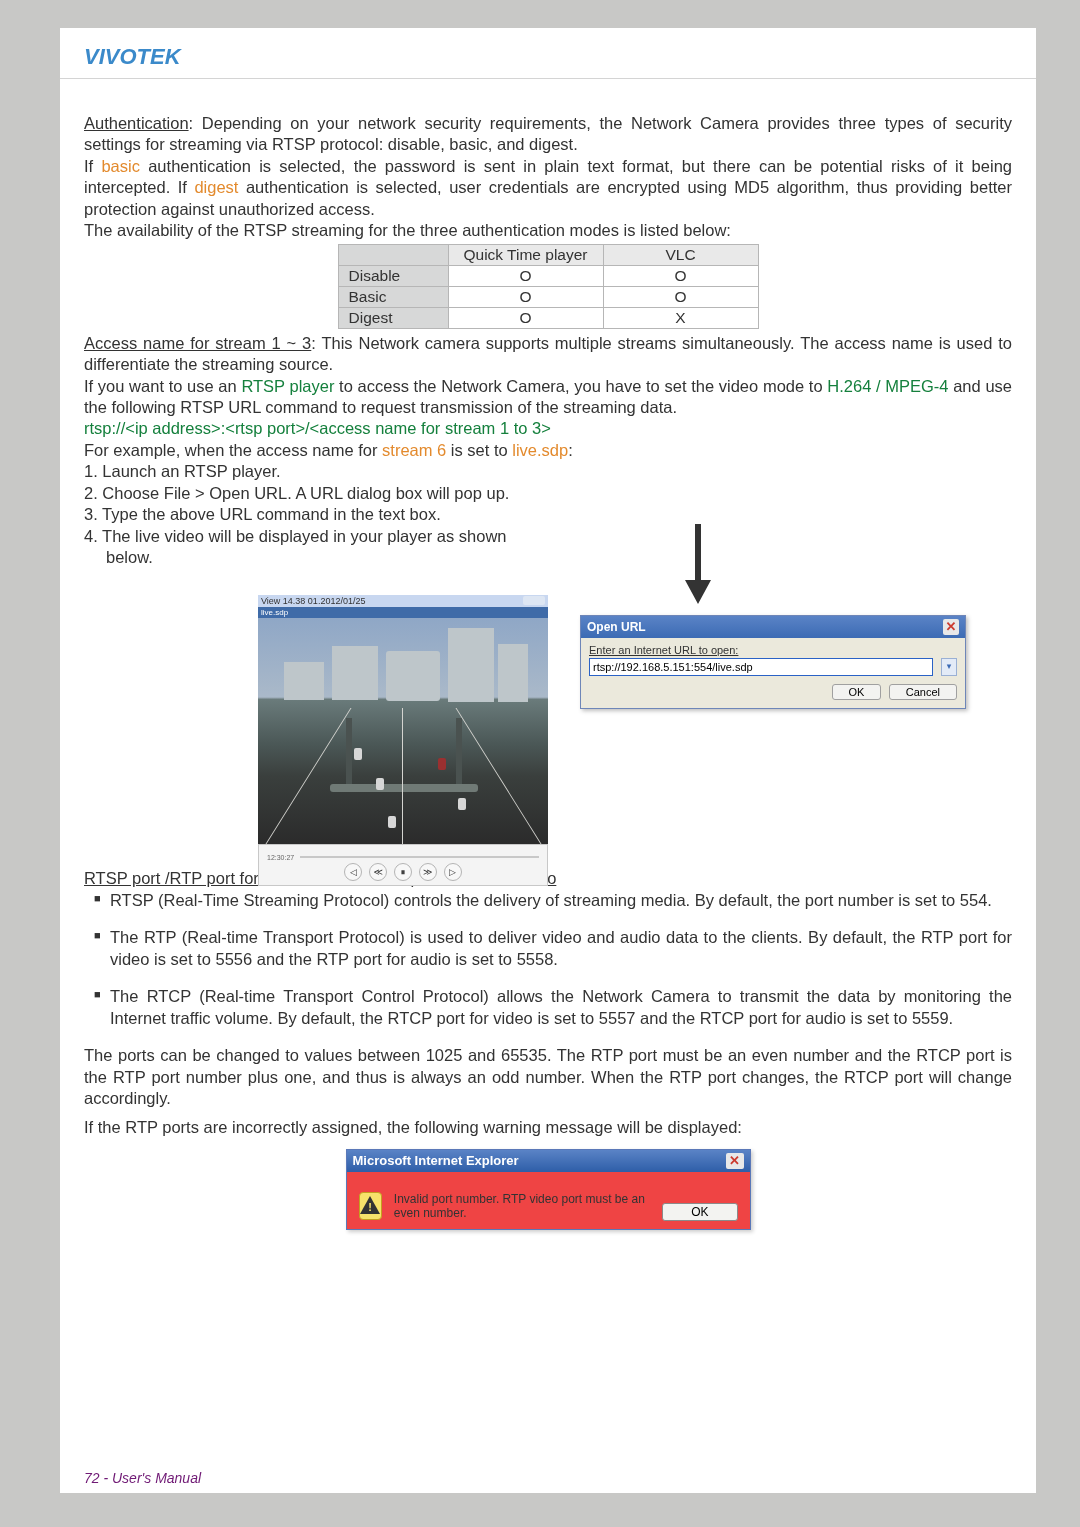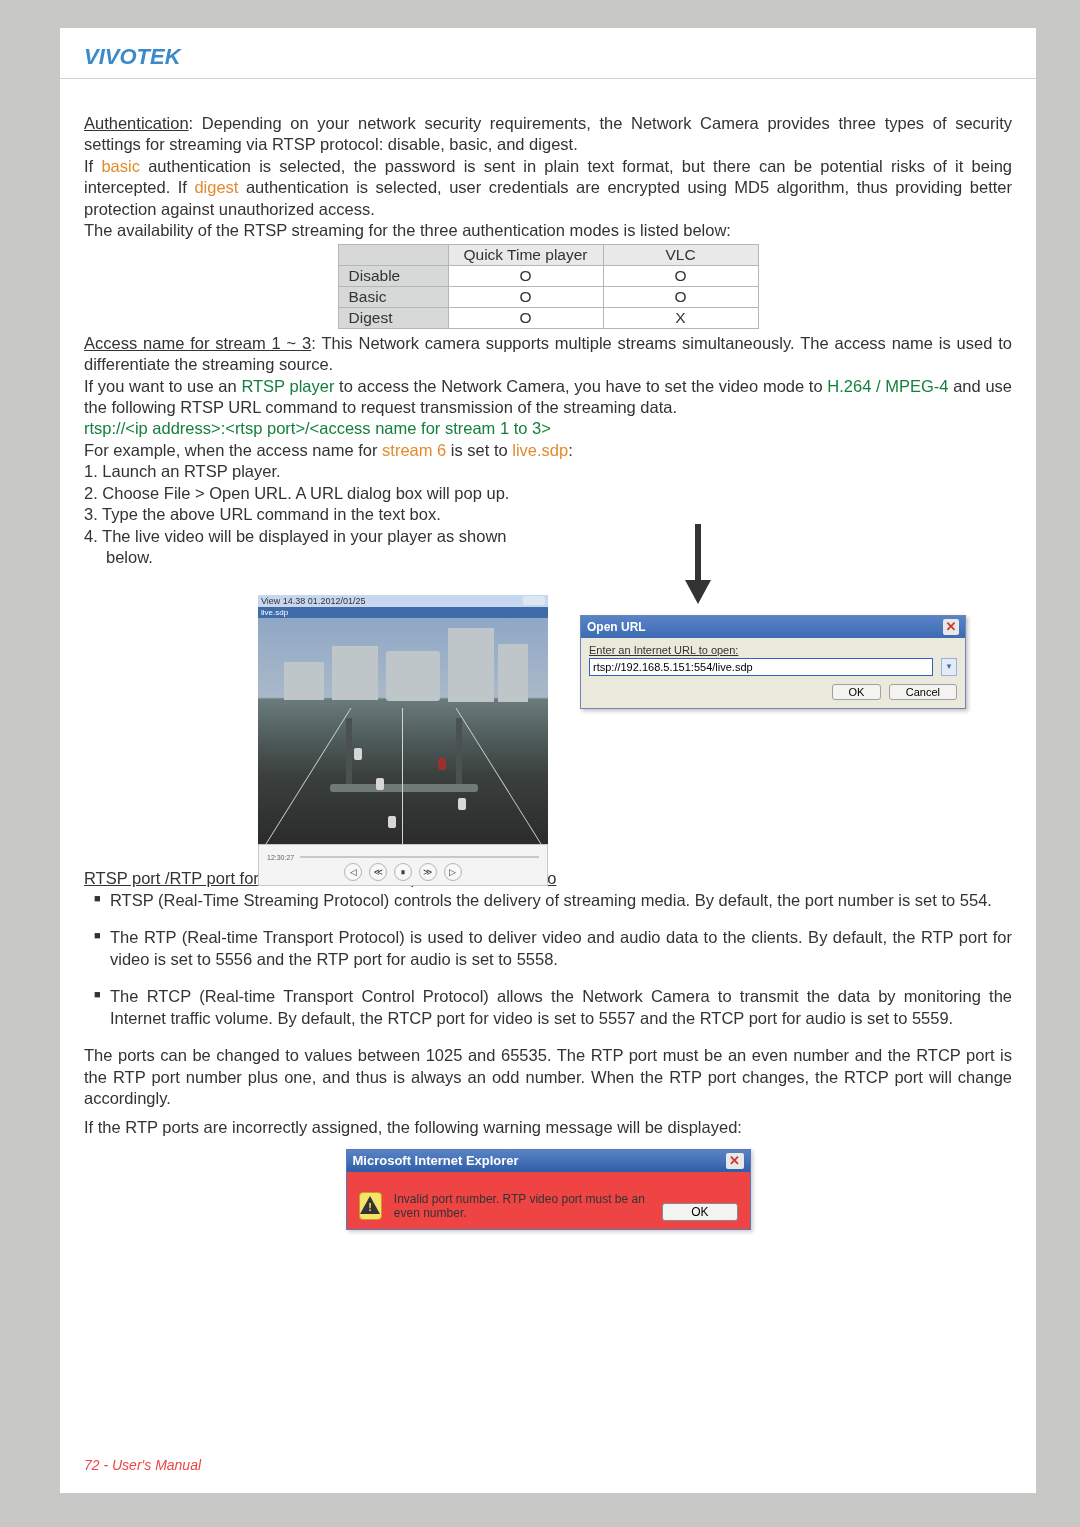--- a/index.html
+++ b/index.html
@@ -232,22 +232,22 @@
   font-size: 11px; color: #F7E26B; font-weight: bold;
 }
 .warn-msg { font-size: 12px; color: #333; }
 .warn-btns { text-align: center; margin-top: 10px; }
 .warn-btns button {
   font-size: 12px; padding: 1px 28px;
   border: 1px solid #8A8A8A; background: #F3F3F1; border-radius: 3px;
 }
 
 .footer {
-  position: absolute; left: 24px; bottom: 20px;
-  color: #ef4444; font-style: italic; font-size: 14px;
+  position: absolute; left: 24px; bottom: 7px;
+  color: #701a75; font-style: italic; font-size: 14px;
 }
 </style>
 </head>
 <body>
 
 <div class="page">
   <div class="header">
     <span class="brand">VIVOTEK</span>
   </div>
 

